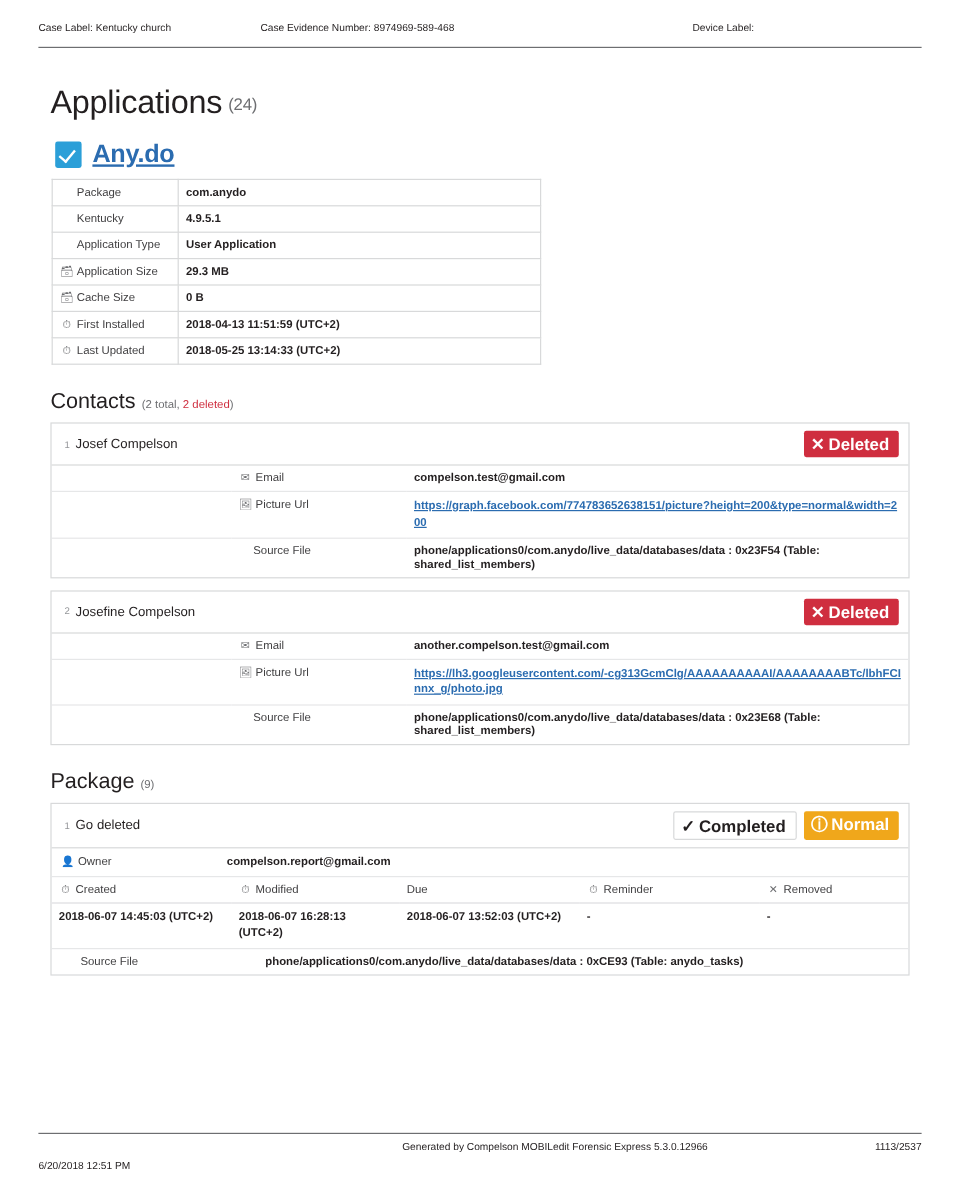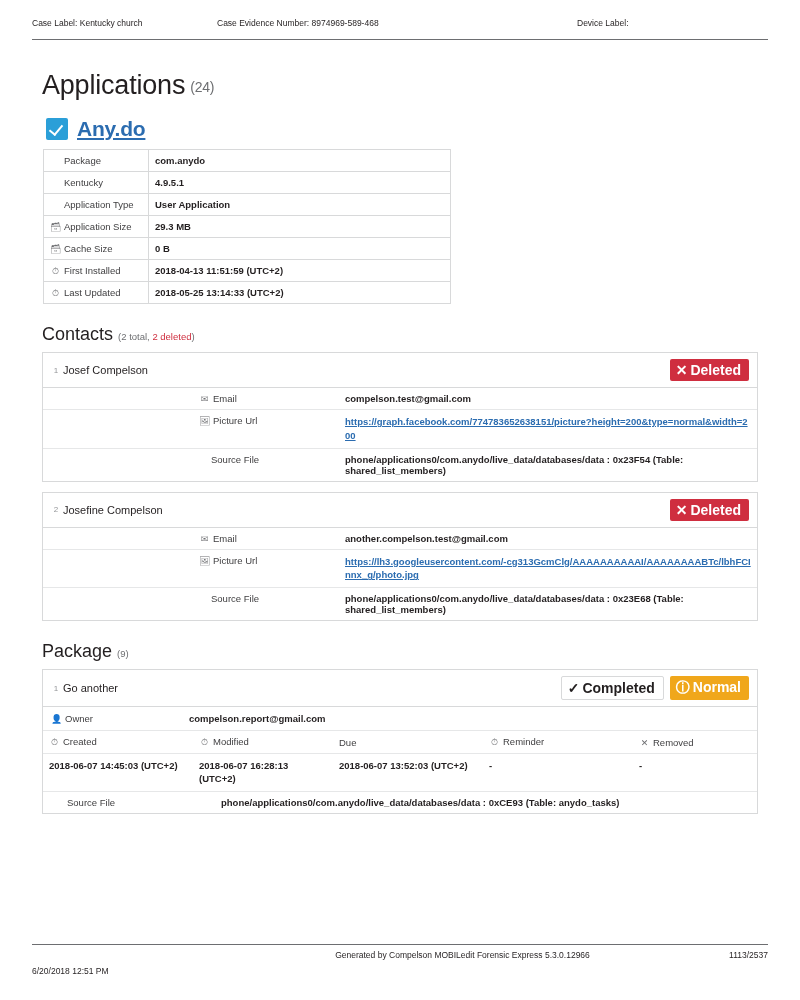--- a/index.html
+++ b/index.html
@@ -377,21 +377,21 @@
     </table>
   </div>
 
   <h2 class="sub-title">
     <span>Package</span><span class="count">(9)</span>
   </h2>
 
   <div class="card">
     <div class="card-head">
       <span class="idx">1</span>
-      <span class="card-title">Go another</span>
+      <span class="card-title">Go deleted</span>
       <span class="badge ok"><span class="x">✓</span><span>Completed</span></span>
       <span class="badge warn"><span class="x">ⓘ</span><span>Normal</span></span>
     </div>
 
     <div class="owner-row">
       <span class="owner-label"><span class="ic">👤</span><span>Owner</span></span>
       <span class="owner-val">compelson.report@gmail.com</span>
     </div>
 
     <table class="grid">

